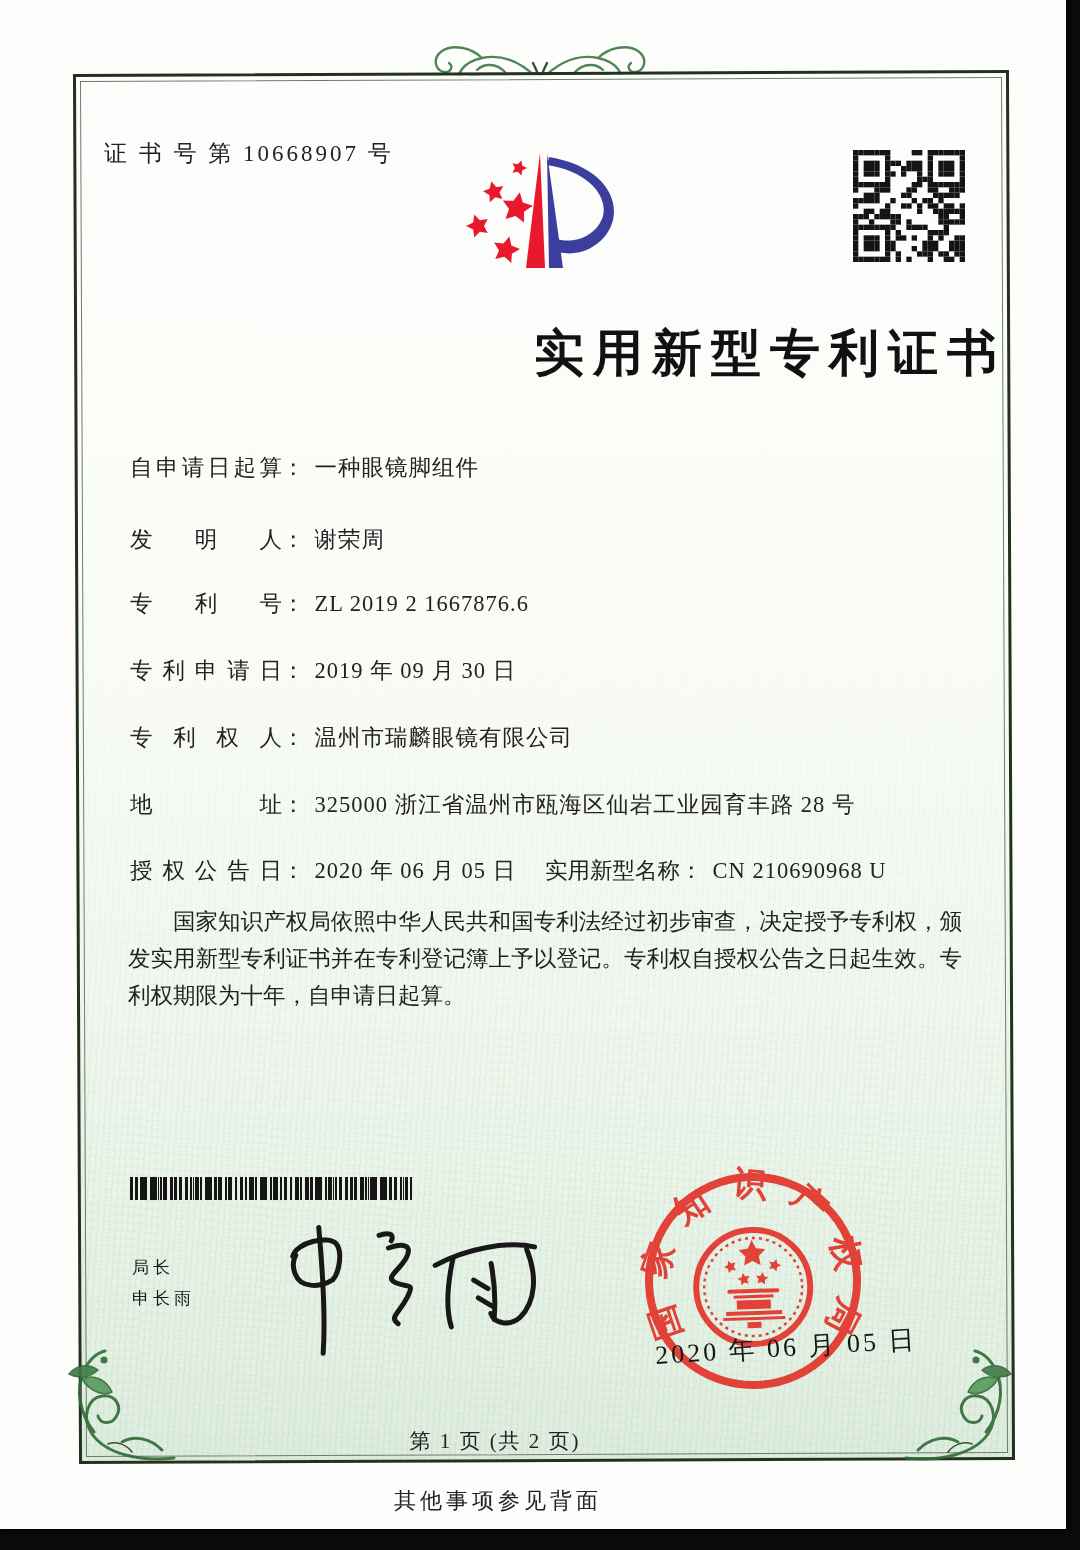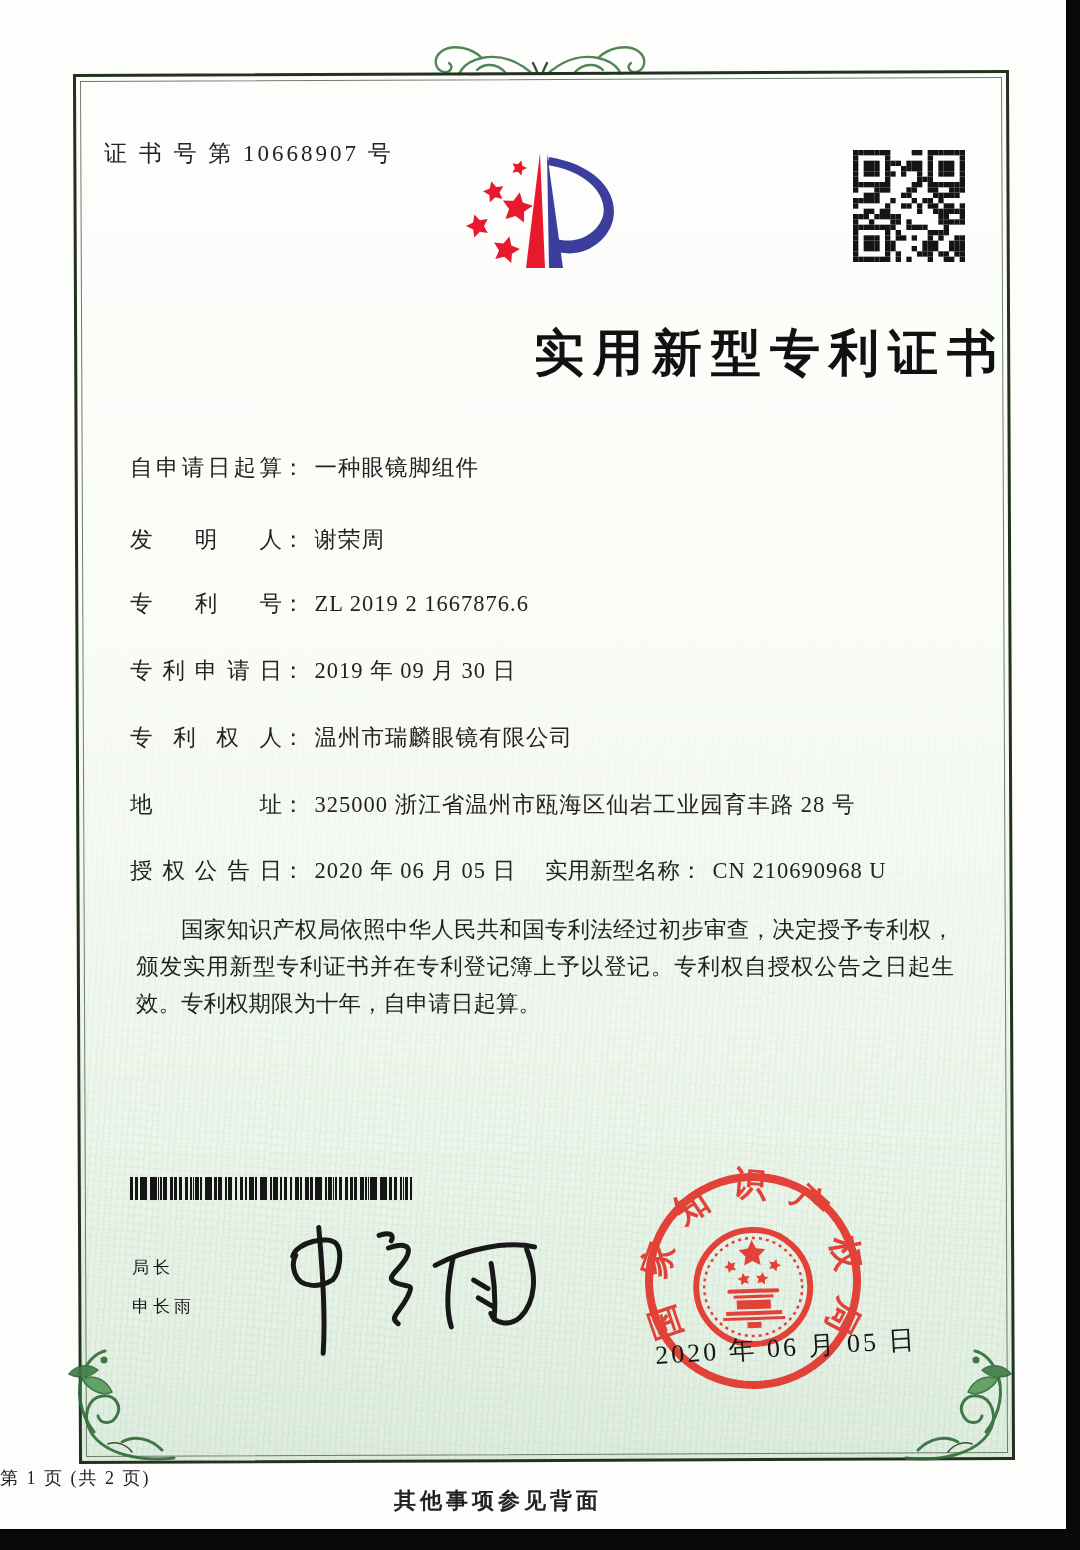--- a/index.html
+++ b/index.html
@@ -37,38 +37,38 @@
   .fields{position:absolute;left:130px;top:0;width:840px;font-size:22.5px;color:#222;}
   .frow{position:absolute;left:0;white-space:nowrap;}
   .lbl{display:inline-block;width:152px;text-align:justify;text-align-last:justify;vertical-align:top;}
   .colon{display:inline-block;margin-right:10px;}
   .val{letter-spacing:1px;}
   .frow.r0{top:452px}.frow.r1{top:524px}.frow.r2{top:588px}.frow.r3{top:655px}
   .frow.r4{top:722px}.frow.r5{top:789px}.frow.r6{top:855px}
   .grant-no{position:absolute;left:415px;top:0;white-space:nowrap;}
   .paras{position:absolute;left:128px;top:903px;width:834px;font-size:22.5px;line-height:37px;
     text-align:justify;color:#1f1f1f;}
-  .paras p{margin:8px;text-indent:2em;}
+  .paras p{margin:0;text-indent:2em;}
   .barcode{position:absolute;left:130px;top:1177px;width:283px;height:23px;
     background:
       repeating-linear-gradient(90deg,#151515 0 2px,transparent 2px 5px),
       repeating-linear-gradient(90deg,#151515 0 3px,transparent 3px 11px),
       repeating-linear-gradient(90deg,#151515 0 1px,transparent 1px 7px);
   }
   .director{position:absolute;left:132px;top:1256px;font-size:17px;letter-spacing:4px;color:#1a1a1a;
     font-family:"Liberation Sans","DejaVu Sans",sans-serif;}
-  .director .name{margin-top:16px;}
+  .director .name{margin-top:8px;}
   .signature{position:absolute;left:278px;top:1220px;width:280px;height:140px;transform:rotate(-2deg);}
   .seal{position:absolute;left:635px;top:1163px;width:236px;height:236px;opacity:.93;transform:rotate(-2deg);}
   .seal-date{position:absolute;left:655px;top:1330px;font-size:26px;letter-spacing:3px;color:#161616;
     transform:rotate(-3.5deg);white-space:nowrap;}
-  .page-footer{position:absolute;left:0;top:1466px;width:990px;text-align:left;font-size:18px;
+  .page-footer{position:absolute;left:0;top:1427px;width:990px;text-align:center;font-size:21px;
     letter-spacing:2px;color:#222;}
   .back-note{position:absolute;left:0;top:1486px;width:996px;text-align:center;font-size:22px;
-    letter-spacing:4px;color:#222;font-weight:bold;}
+    letter-spacing:4px;color:#222;}
   .ornament-top{position:absolute;left:383px;top:40px;width:314px;height:58px;}
   .ornament-bl{position:absolute;left:62px;top:1340px;width:120px;height:124px;}
   .ornament-br{position:absolute;left:898px;top:1340px;width:120px;height:124px;transform:scaleX(-1);}
 </style>
 </head>
 <body>
 
 <div class="sheet">
 
   <svg class="ornament-top" viewBox="0 0 314 56">

